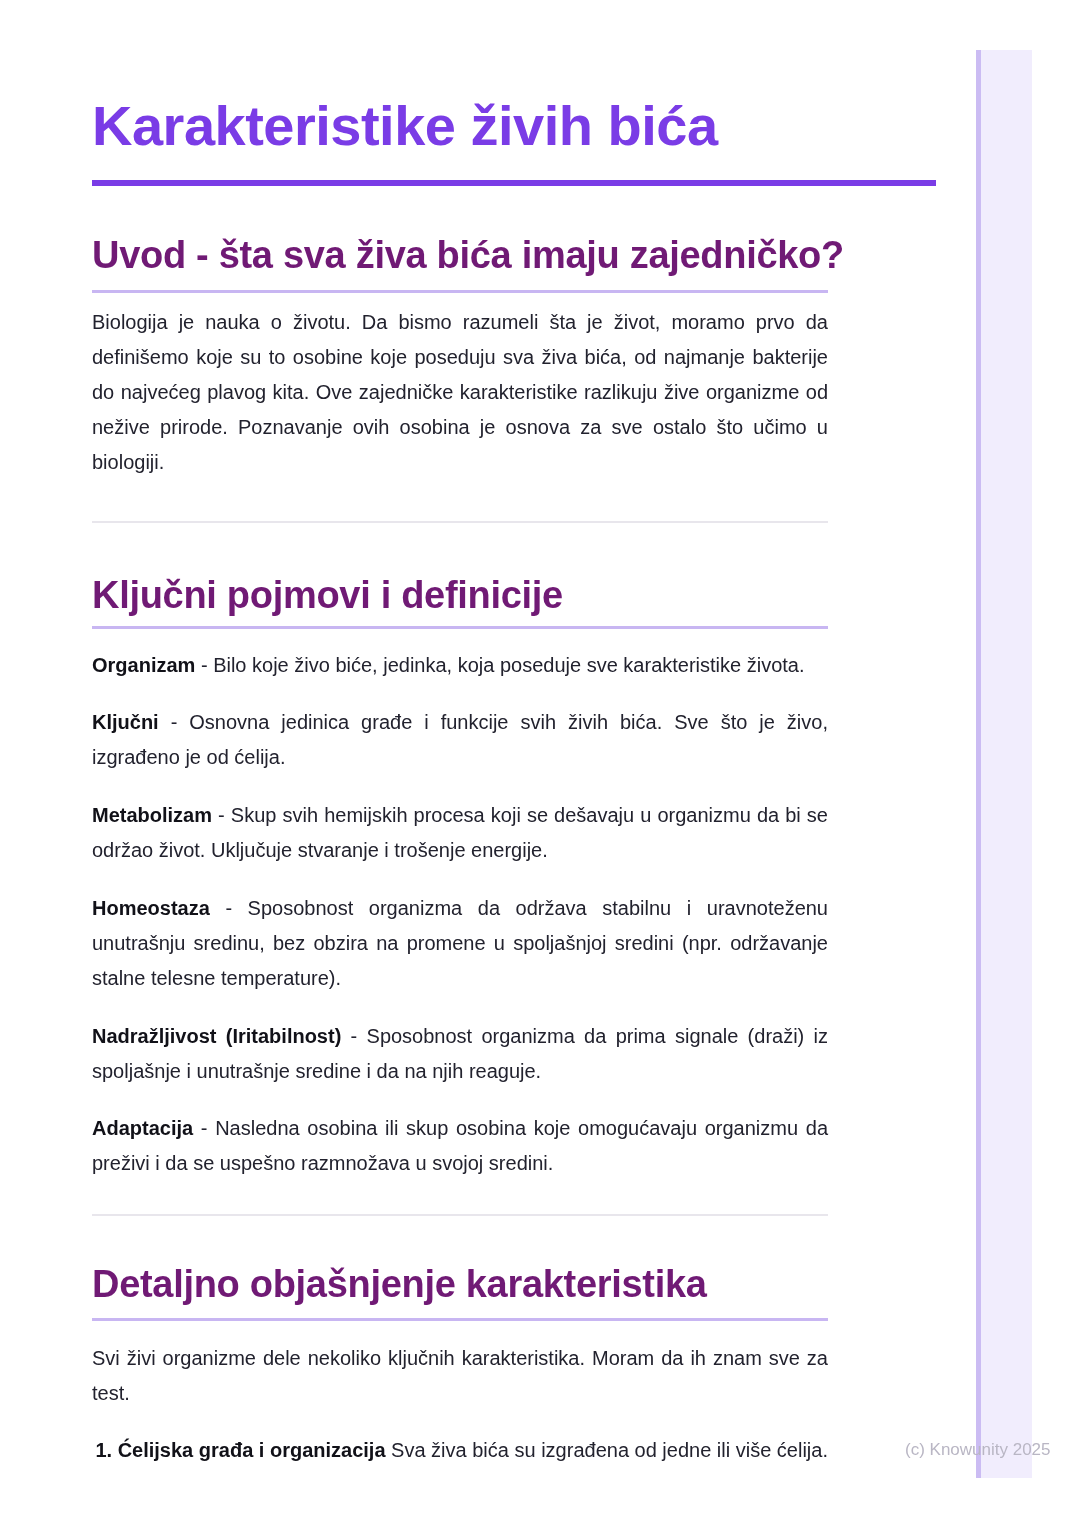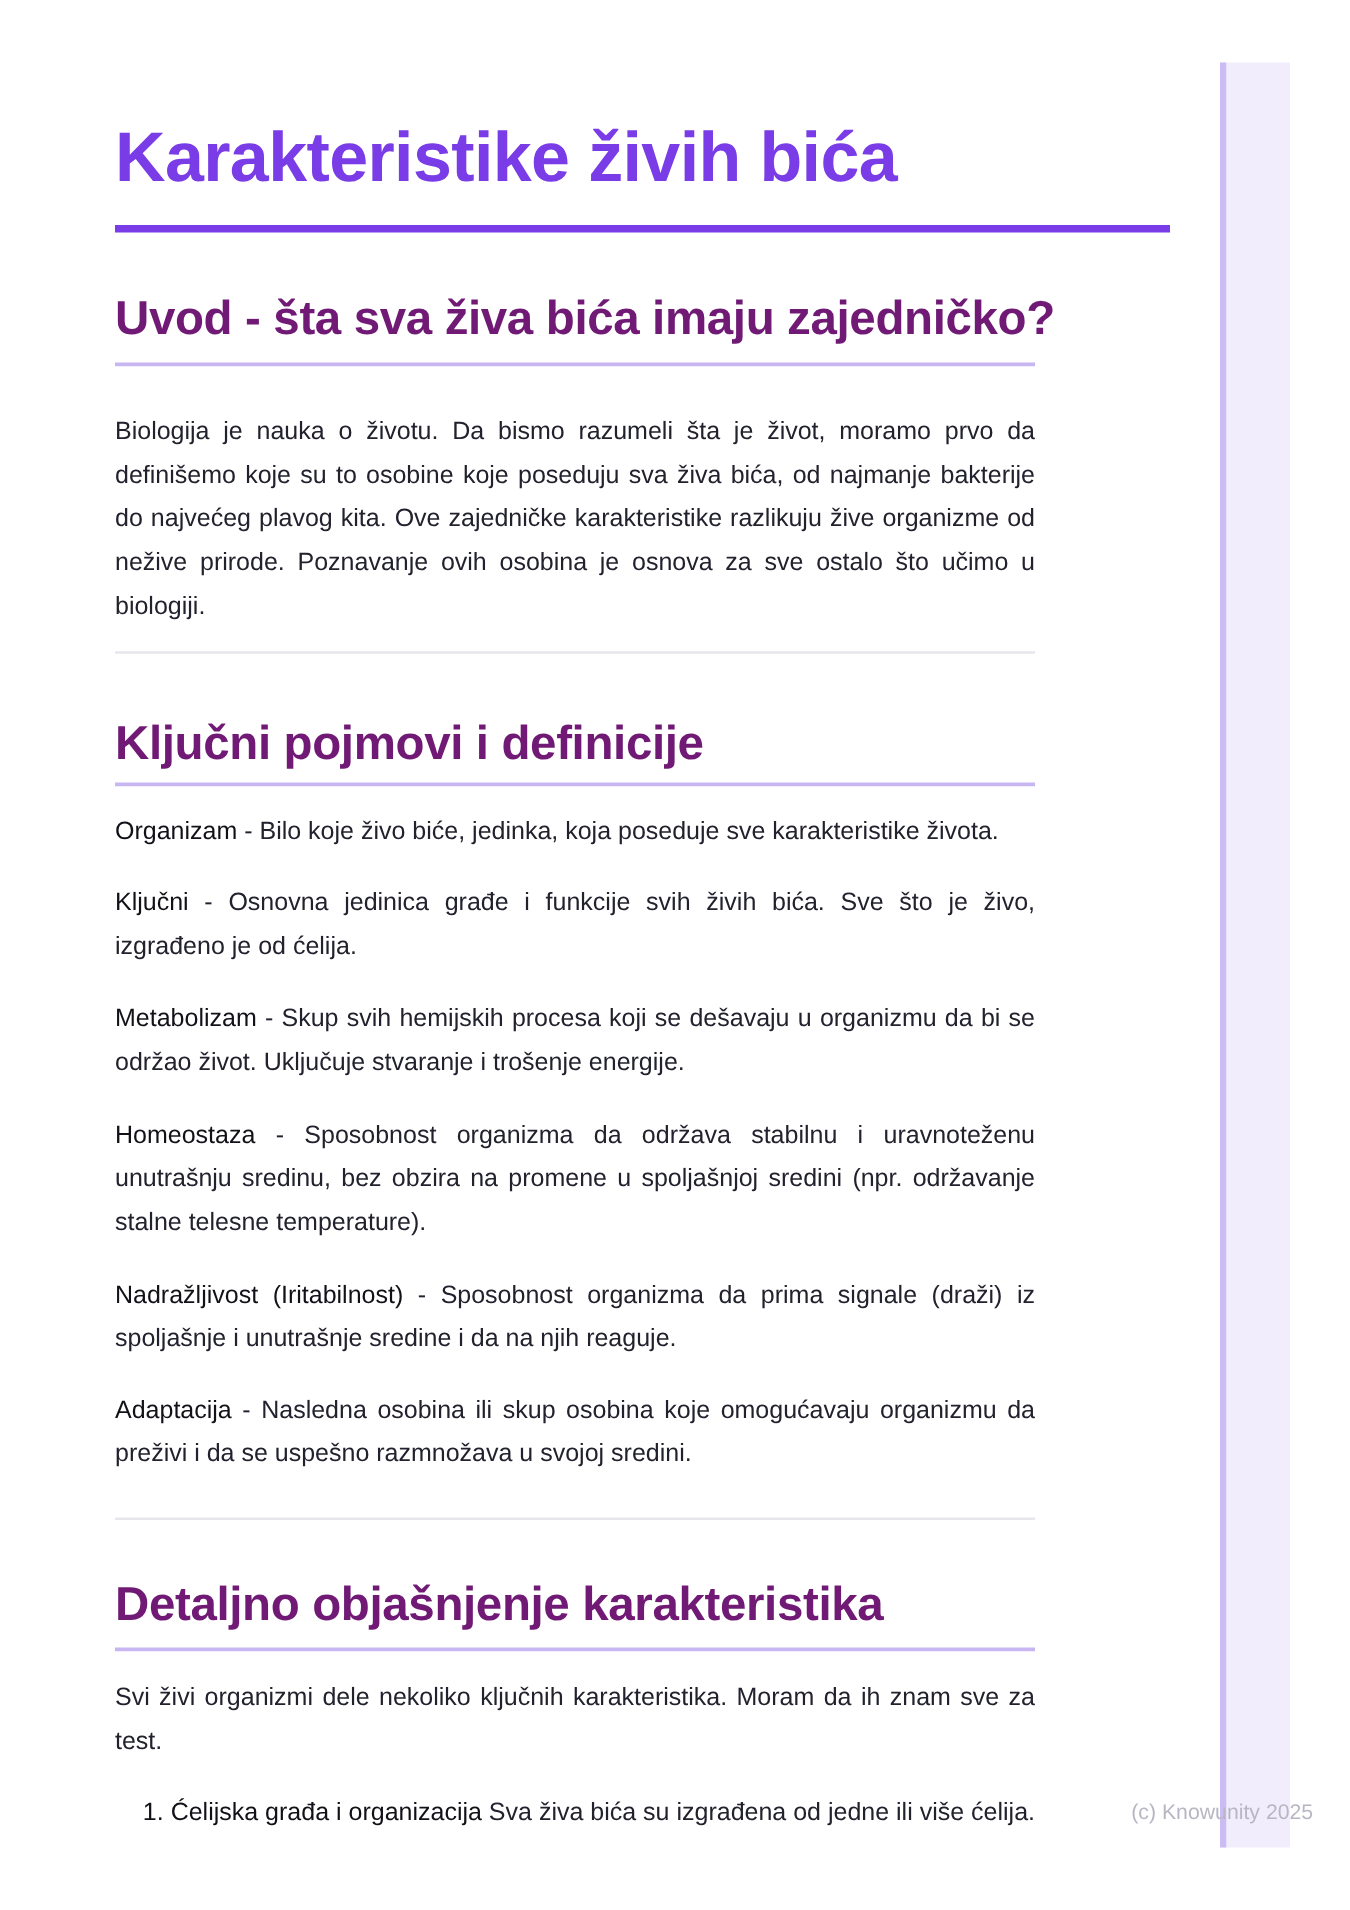--- a/index.html
+++ b/index.html
@@ -38,46 +38,46 @@
   }
   .sep {
     position: absolute; left: 92px; width: 736px; height: 2px;
     background: #e8e6ec;
   }
   p {
     position: absolute; left: 92px; width: 736px; margin: 0;
     font-size: 20px; line-height: 35px; text-align: justify;
     color: #22222e;
   }
-  p b { font-weight: normal; color: #111118; }
+  p b { font-weight: bold; color: #111118; }
 </style>
 </head>
 <body>
 
 <div class="sidebar"></div>
 
 <h1 class="title">Karakteristike živih bića</h1>
 <div class="title-rule"></div>
 
 <h2 style="top:232px">Uvod - šta sva živa bića imaju zajedničko?</h2>
 <div class="h2-rule" style="top:290px"></div>
-<p style="top:328px">Biologija je nauka o životu. Da bismo razumeli šta je život, moramo prvo da definišemo koje su to osobine koje poseduju sva živa bića, od najmanje bakterije do najvećeg plavog kita. Ove zajedničke karakteristike razlikuju žive organizme od nežive prirode. Poznavanje ovih osobina je osnova za sve ostalo što učimo u biologiji.</p>
+<p style="top:305px">Biologija je nauka o životu. Da bismo razumeli šta je život, moramo prvo da definišemo koje su to osobine koje poseduju sva živa bića, od najmanje bakterije do najvećeg plavog kita. Ove zajedničke karakteristike razlikuju žive organizme od nežive prirode. Poznavanje ovih osobina je osnova za sve ostalo što učimo u biologiji.</p>
 
 <div class="sep" style="top:521px"></div>
 
 <h2 style="top:572px">Ključni pojmovi i definicije</h2>
 <div class="h2-rule" style="top:626px"></div>
 
 <p style="top:648px"><b>Organizam</b><span> - Bilo koje živo biće, jedinka, koja poseduje sve karakteristike života.</span></p>
 <p style="top:705px"><b>Ključni</b><span> - Osnovna jedinica građe i funkcije svih živih bića. Sve što je živo, izgrađeno je od ćelija.</span></p>
 <p style="top:798px"><b>Metabolizam</b><span> - Skup svih hemijskih procesa koji se dešavaju u organizmu da bi se održao život. Uključuje stvaranje i trošenje energije.</span></p>
 <p style="top:891px"><b>Homeostaza</b><span> - Sposobnost organizma da održava stabilnu i uravnoteženu unutrašnju sredinu, bez obzira na promene u spoljašnjoj sredini (npr. održavanje stalne telesne temperature).</span></p>
 <p style="top:1019px"><b>Nadražljivost (Iritabilnost)</b><span> - Sposobnost organizma da prima signale (draži) iz spoljašnje i unutrašnje sredine i da na njih reaguje.</span></p>
 <p style="top:1111px"><b>Adaptacija</b><span> - Nasledna osobina ili skup osobina koje omogućavaju organizmu da preživi i da se uspešno razmnožava u svojoj sredini.</span></p>
 
 <div class="sep" style="top:1214px"></div>
 
 <h2 style="top:1261px">Detaljno objašnjenje karakteristika</h2>
 <div class="h2-rule" style="top:1318px"></div>
-<p style="top:1341px">Svi živi organizmi dele nekoliko ključnih karakteristika. Moram da ih znam sve za test.</p>
+<p style="top:1341px">Svi živi organizme dele nekoliko ključnih karakteristika. Moram da ih znam sve za test.</p>
 <p style="top:1433px; text-align:right"><b>1. Ćelijska građa i organizacija</b><span> Sva živa bića su izgrađena od jedne ili više ćelija.</span></p>
 
 <div class="footer">(c) Knowunity 2025</div>
 
 </body></html>

